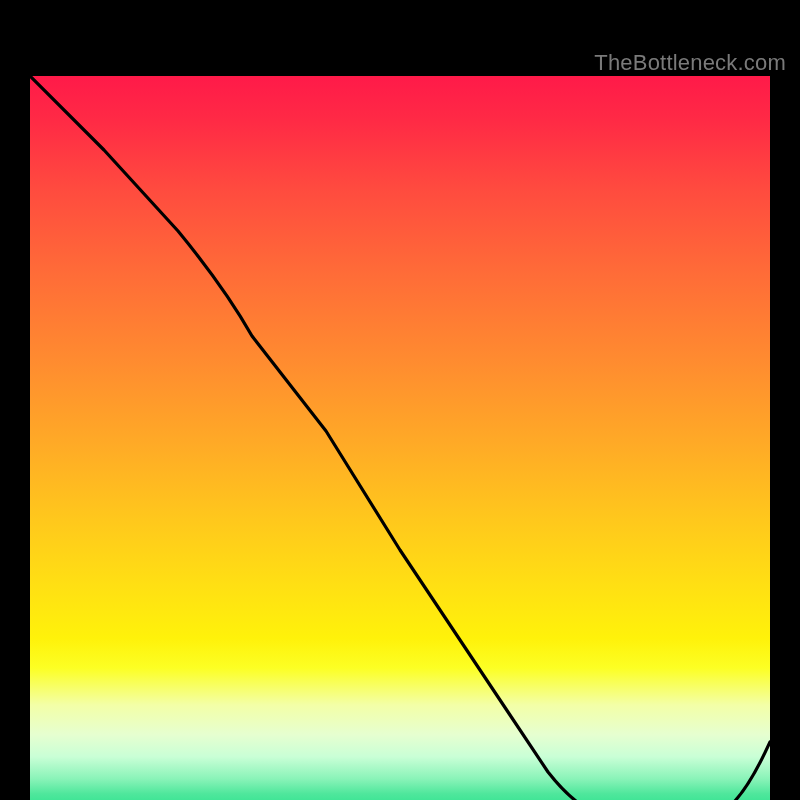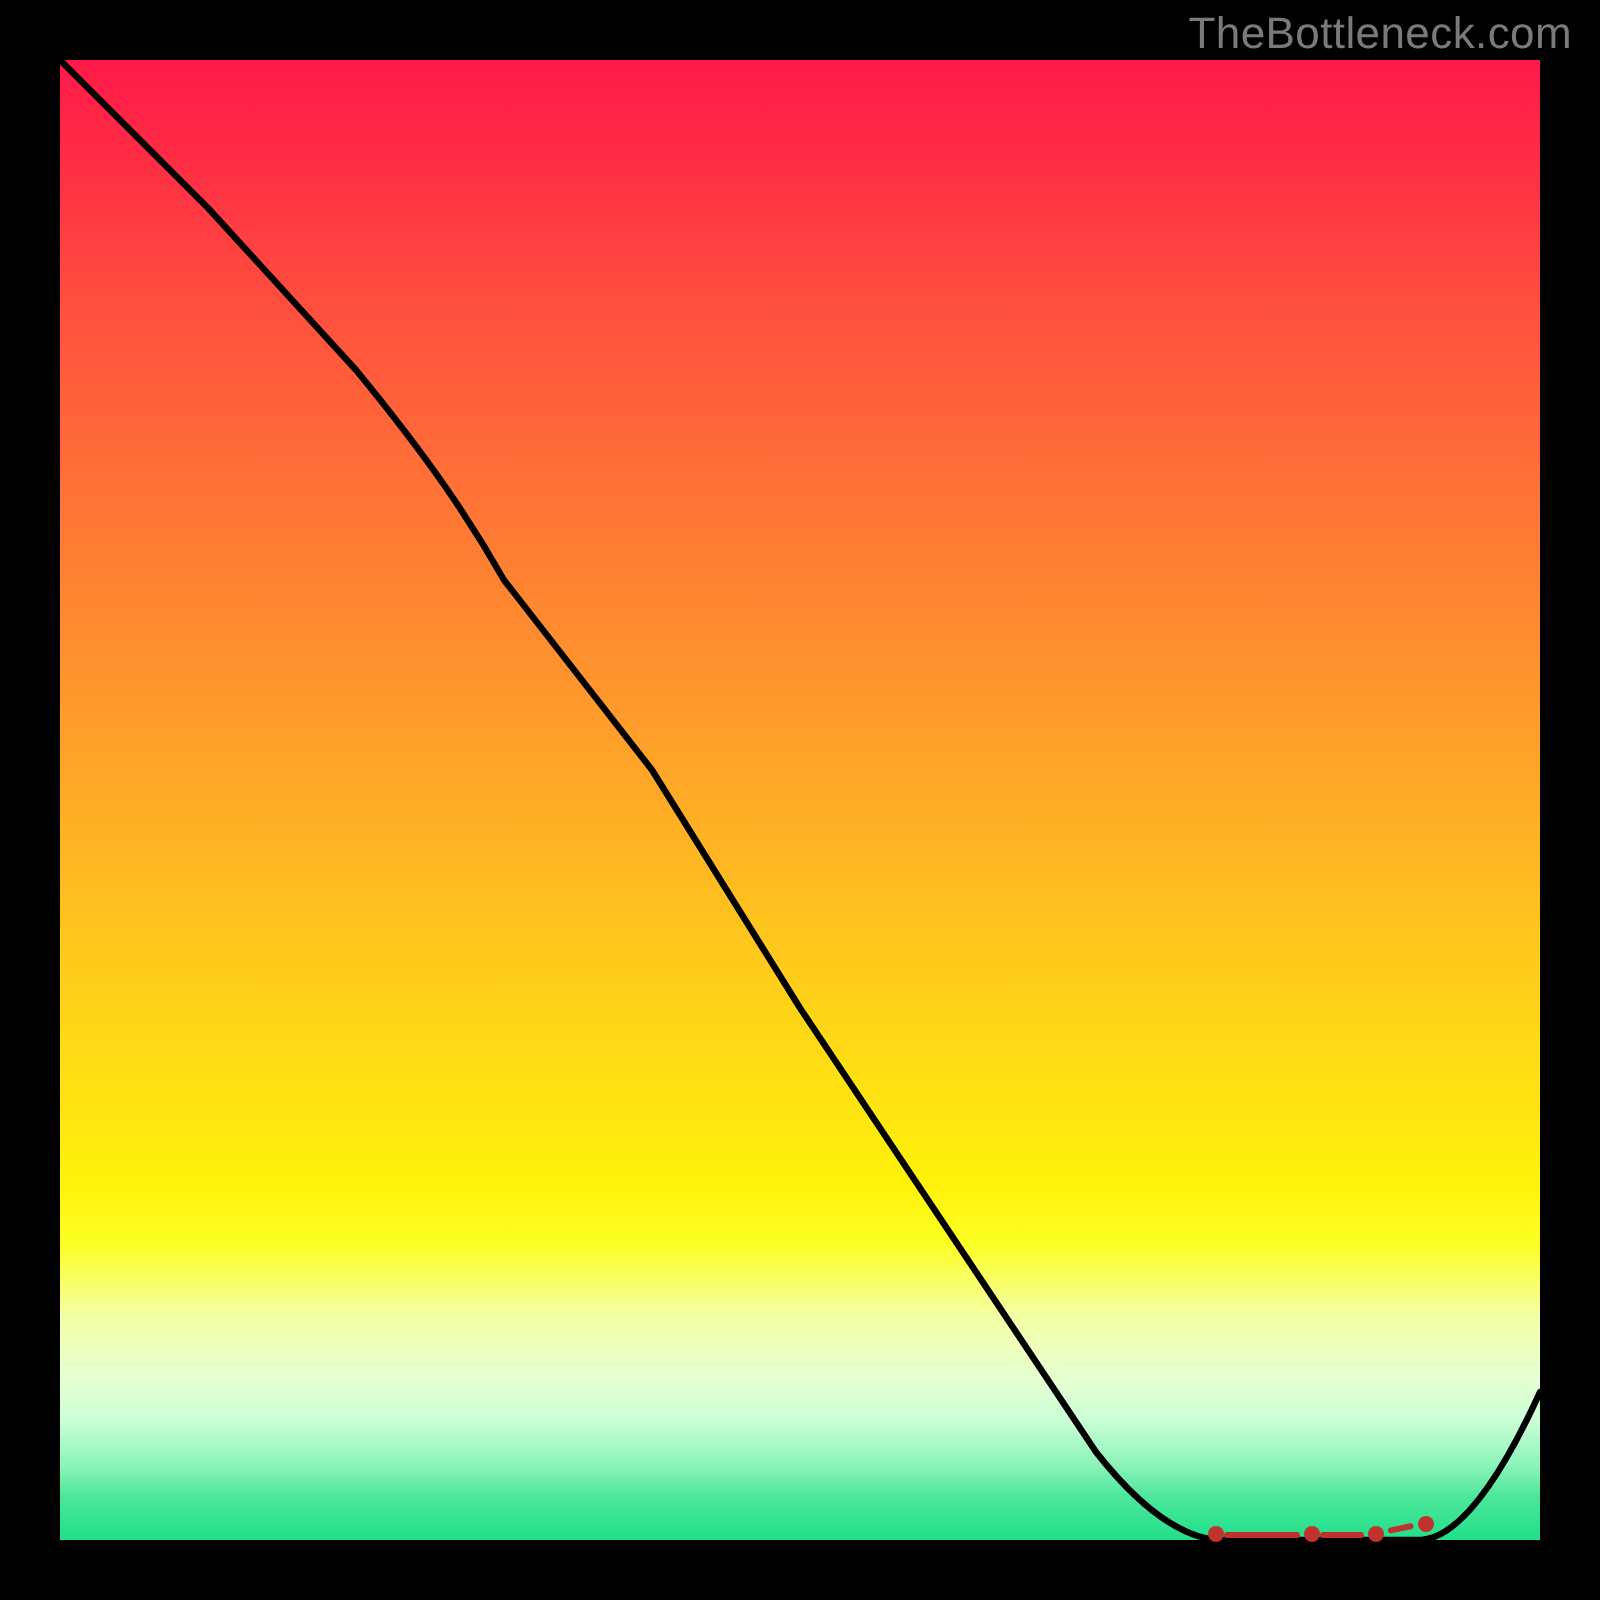--- a/index.html
+++ b/index.html
@@ -9,20 +9,21 @@
     height: 800px;
     background: #000;
     overflow: hidden;
     font-family: Arial, Helvetica, sans-serif;
   }
   .page {
     position: relative;
     width: 800px;
     height: 659px;
     background: #000;
+    margin-top: 46px;
   }
   .watermark {
     position: absolute;
     top: 4px;
     right: 14px;
     color: #7a7a7a;
     font-size: 22px;
     font-weight: 500;
     letter-spacing: 0.2px;
     z-index: 3;

